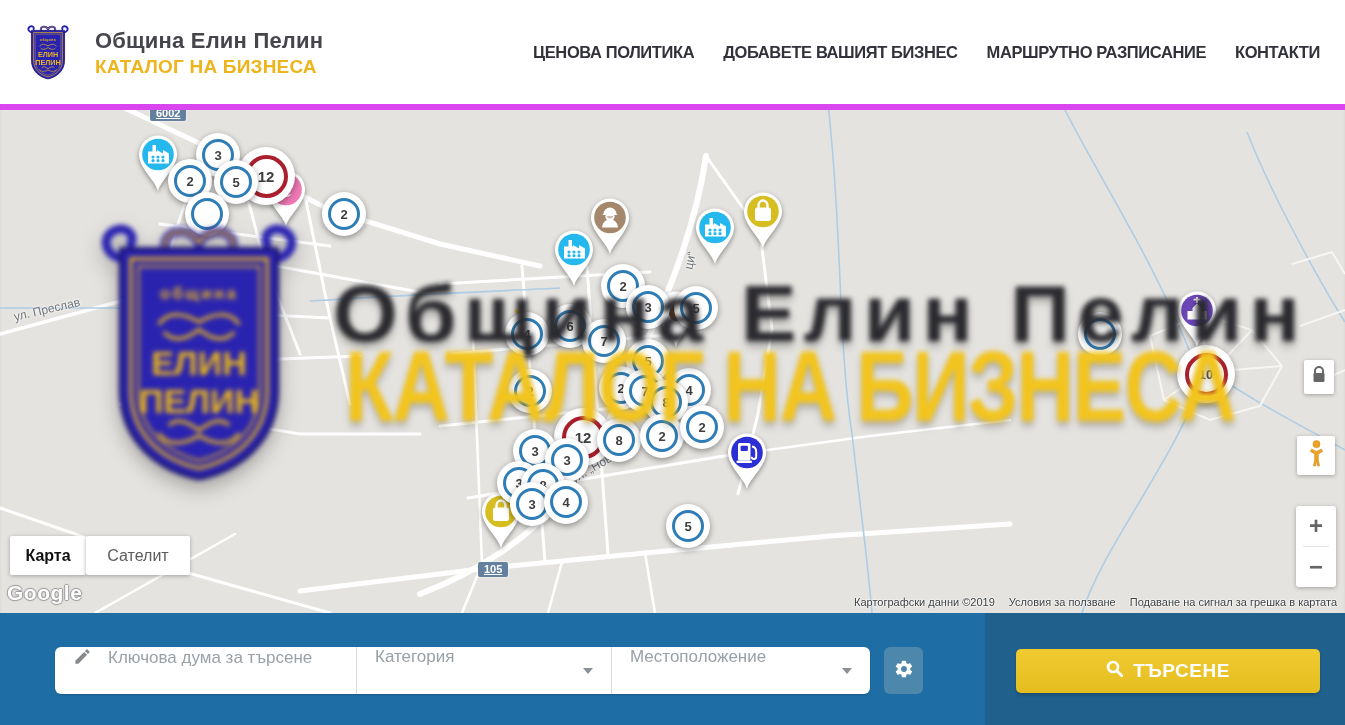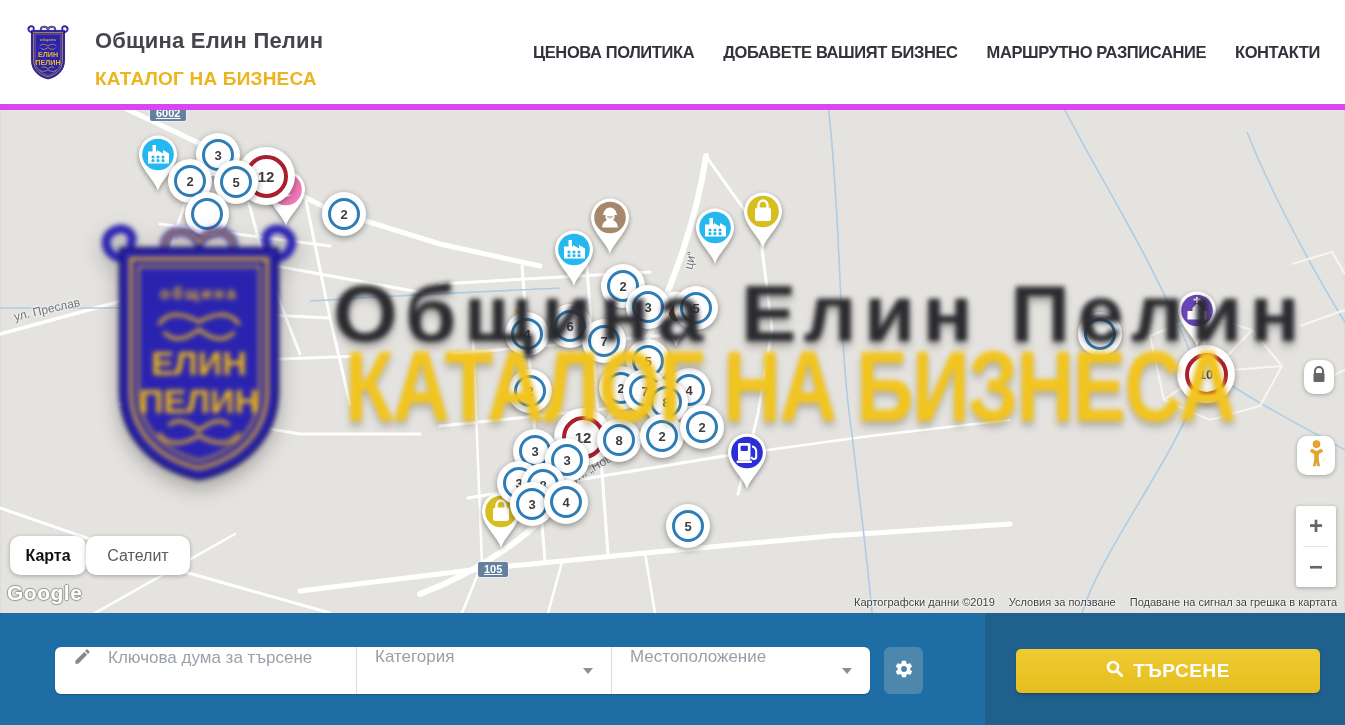--- a/index.html
+++ b/index.html
@@ -5,21 +5,21 @@
   html,body{margin:0;padding:0;}
   body{width:1345px;height:725px;position:relative;overflow:hidden;background:#fff;
        font-family:"Liberation Sans",sans-serif;}
 
   
   #header{position:absolute;left:0;top:0;width:1345px;height:104px;background:#fff;
           border-bottom:6px solid #d946ef;z-index:40;}
   .logo-wrap{position:absolute;left:24px;top:21px;width:48px;height:62px;}
   .brand{position:absolute;left:95px;top:28px;}
   .brand-title{font-size:22px;font-weight:700;color:#45454c;letter-spacing:.2px;}
-  .brand-sub{font-size:19px;font-weight:700;color:#eeb41d;margin-top:14px;letter-spacing:.2px;}
+  .brand-sub{font-size:19px;font-weight:700;color:#eeb41d;margin-top:2px;letter-spacing:.2px;}
   #nav{position:absolute;right:25px;top:0;height:100%;display:flex;align-items:center;gap:29px;}
   #nav a{font-size:16.5px;font-weight:700;color:#32323b;text-decoration:none;
          letter-spacing:-.4px;cursor:pointer;white-space:nowrap;}
 
   
   #map{position:absolute;left:0;top:104px;width:1345px;height:509px;background:#e5e3df;
        overflow:hidden;cursor:grab;box-shadow:inset 0 2px 3px rgba(0,0,0,.07);}
   #roads{position:absolute;left:0;top:0;}
   #roadlabels,#markers,#watermark{position:absolute;inset:0;}
   #watermark{pointer-events:none;z-index:20;}
@@ -36,21 +36,21 @@
   .wm-shield{position:absolute;left:85px;top:112px;width:228px;height:270px;
              filter:blur(2.4px) drop-shadow(0 8px 10px rgba(0,0,0,.3));}
   .wm-title{position:absolute;left:333px;top:170px;font-size:80px;line-height:1;font-weight:700;
             color:#2a2a2f;white-space:nowrap;letter-spacing:7px;transform:scaleX(1.04);
             transform-origin:left top;filter:blur(2.6px);text-shadow:0 5px 7px rgba(0,0,0,.3);}
   .wm-sub{position:absolute;left:345px;top:232px;font-size:100px;line-height:1;font-weight:700;
           color:#f2c41d;white-space:nowrap;letter-spacing:-2px;transform:scaleX(.8);
           transform-origin:left top;filter:blur(2.6px);text-shadow:0 5px 7px rgba(0,0,0,.25);}
 
   
-  .ctl{position:absolute;background:#fff;box-shadow:0 1px 4px rgba(0,0,0,.3);border-radius:10px;
+  .ctl{position:absolute;background:#fff;box-shadow:0 1px 4px rgba(0,0,0,.3);border-radius:2px;
        display:flex;align-items:center;justify-content:center;cursor:pointer;z-index:30;}
   .mt-map{left:10px;top:432px;width:76px;height:39px;font-size:16px;font-weight:700;color:#111;}
   .mt-sat{left:86px;top:432px;width:104px;height:39px;font-size:16px;color:#5b5b5b;}
   .lockbtn{left:1304px;top:256px;width:30px;height:34px;}
   .pegmanbtn{left:1297px;top:332px;width:38px;height:39px;}
   .zoomctl{position:absolute;left:1296px;top:402px;width:40px;height:81px;background:#fff;
            border-radius:3px;box-shadow:0 1px 4px rgba(0,0,0,.3);z-index:30;
            display:flex;flex-direction:column;align-items:center;cursor:pointer;}
   .zbtn{width:40px;height:40px;display:flex;align-items:center;justify-content:center;
         font-size:24px;font-weight:700;color:#666;}

